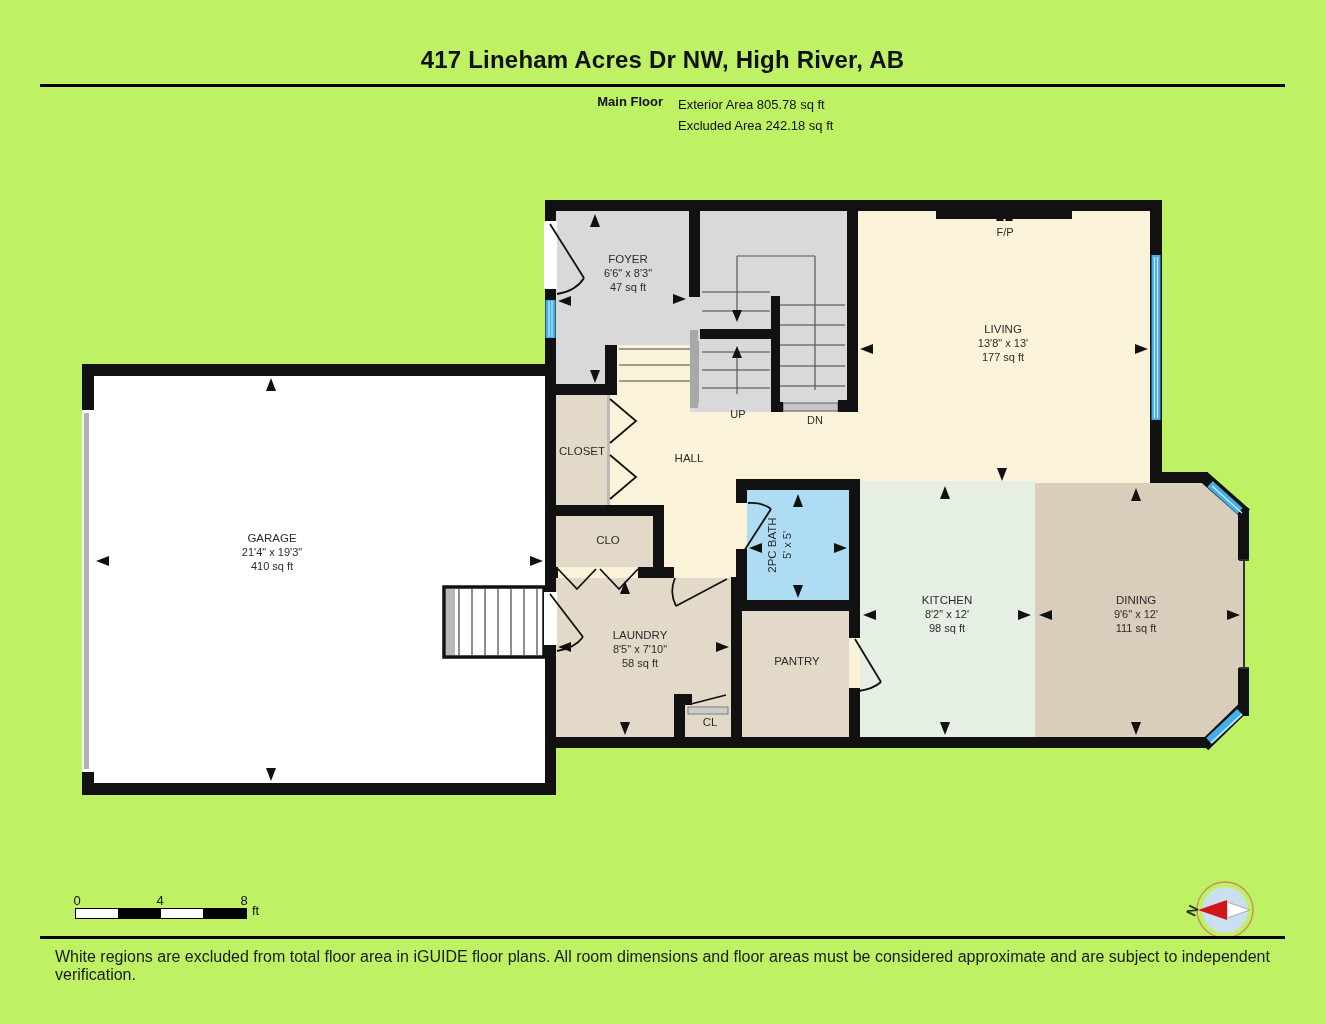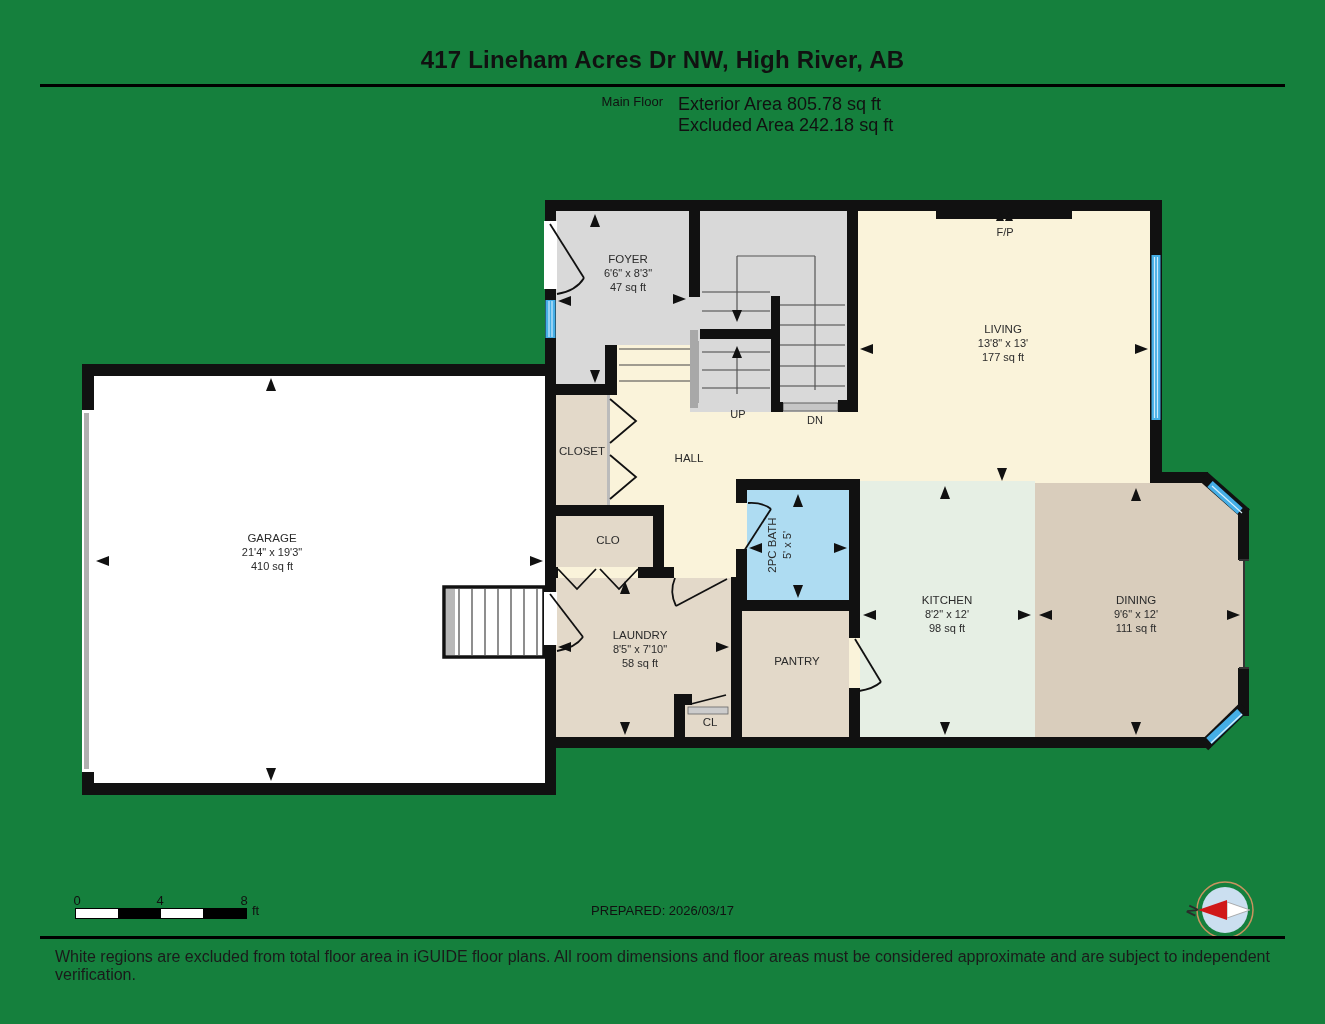--- a/index.html
+++ b/index.html
@@ -1,23 +1,23 @@
 <!DOCTYPE html>
 <html><head>
 <meta charset="utf-8">
 <style>
   html,body{margin:0;padding:0;background:#fff;}
-  .page{position:relative;width:1325px;height:1024px;background:#15803d;
+  .page{position:relative;width:1325px;height:1024px;background:#bef264;
         font-family:"Liberation Sans", sans-serif;color:#111;overflow:hidden;}
   .title{position:absolute;top:46px;left:0;width:100%;text-align:center;
          font-size:24px;font-weight:bold;letter-spacing:0.2px;}
   .rule-top{position:absolute;top:84px;left:40px;width:1245px;height:3px;background:#000;}
   .floor-label{position:absolute;top:94px;left:0;width:663px;text-align:right;
-               font-size:13px;font-weight:normal;}
-  .area-col{position:absolute;top:94px;left:678px;font-size:18px;line-height:21px;}
+               font-size:13px;font-weight:bold;}
+  .area-col{position:absolute;top:94px;left:678px;font-size:13px;line-height:21px;}
   .plan-svg{position:absolute;top:190px;left:0;}
   .scalebar{position:absolute;top:893px;left:75px;}
   .scalebar .nums{position:relative;width:170px;height:14px;font-size:13px;}
   .scalebar .nums span{position:absolute;transform:translateX(-50%);}
   .scalebar .bar{position:relative;margin-top:1px;width:170px;height:9px;border:1px solid #000;display:flex;}
   .scalebar .seg{flex:1 1 0;}
   .seg.w{background:#fff;border-right:1px solid #000;}
   .seg.b{background:#000;}
   .ft-unit{position:absolute;top:903px;left:252px;font-size:13px;}
   .prepared{position:absolute;top:903px;left:0;width:1325px;text-align:center;font-size:13px;}
@@ -262,21 +262,20 @@
     </div>
     <div class="bar">
       <div class="seg w"></div>
       <div class="seg b"></div>
       <div class="seg w"></div>
       <div class="seg b"></div>
     </div>
   </div>
   <div class="ft-unit">ft</div>
 
-  <div class="prepared">PREPARED: 2026/03/17</div>
 
   <svg class="compass-svg" width="130" height="78" viewBox="0 0 130 78">
     <circle cx="65" cy="37" r="28" fill="none" stroke="#c8935f" stroke-width="1.5"></circle>
     <circle cx="65" cy="37" r="23" fill="#cbdff0"></circle>
     <polygon points="90,37 67,29 67,45" fill="#ffffff" stroke="#9a9a9a" stroke-width="0.8"></polygon>
     <polygon points="38,37 67,27 67,47" fill="#d01818"></polygon>
     <text x="33" y="42" font-size="14" font-weight="bold" text-anchor="middle" transform="rotate(-65 33 38)">N</text>
   </svg>
 
   <div class="rule-bottom"></div>

